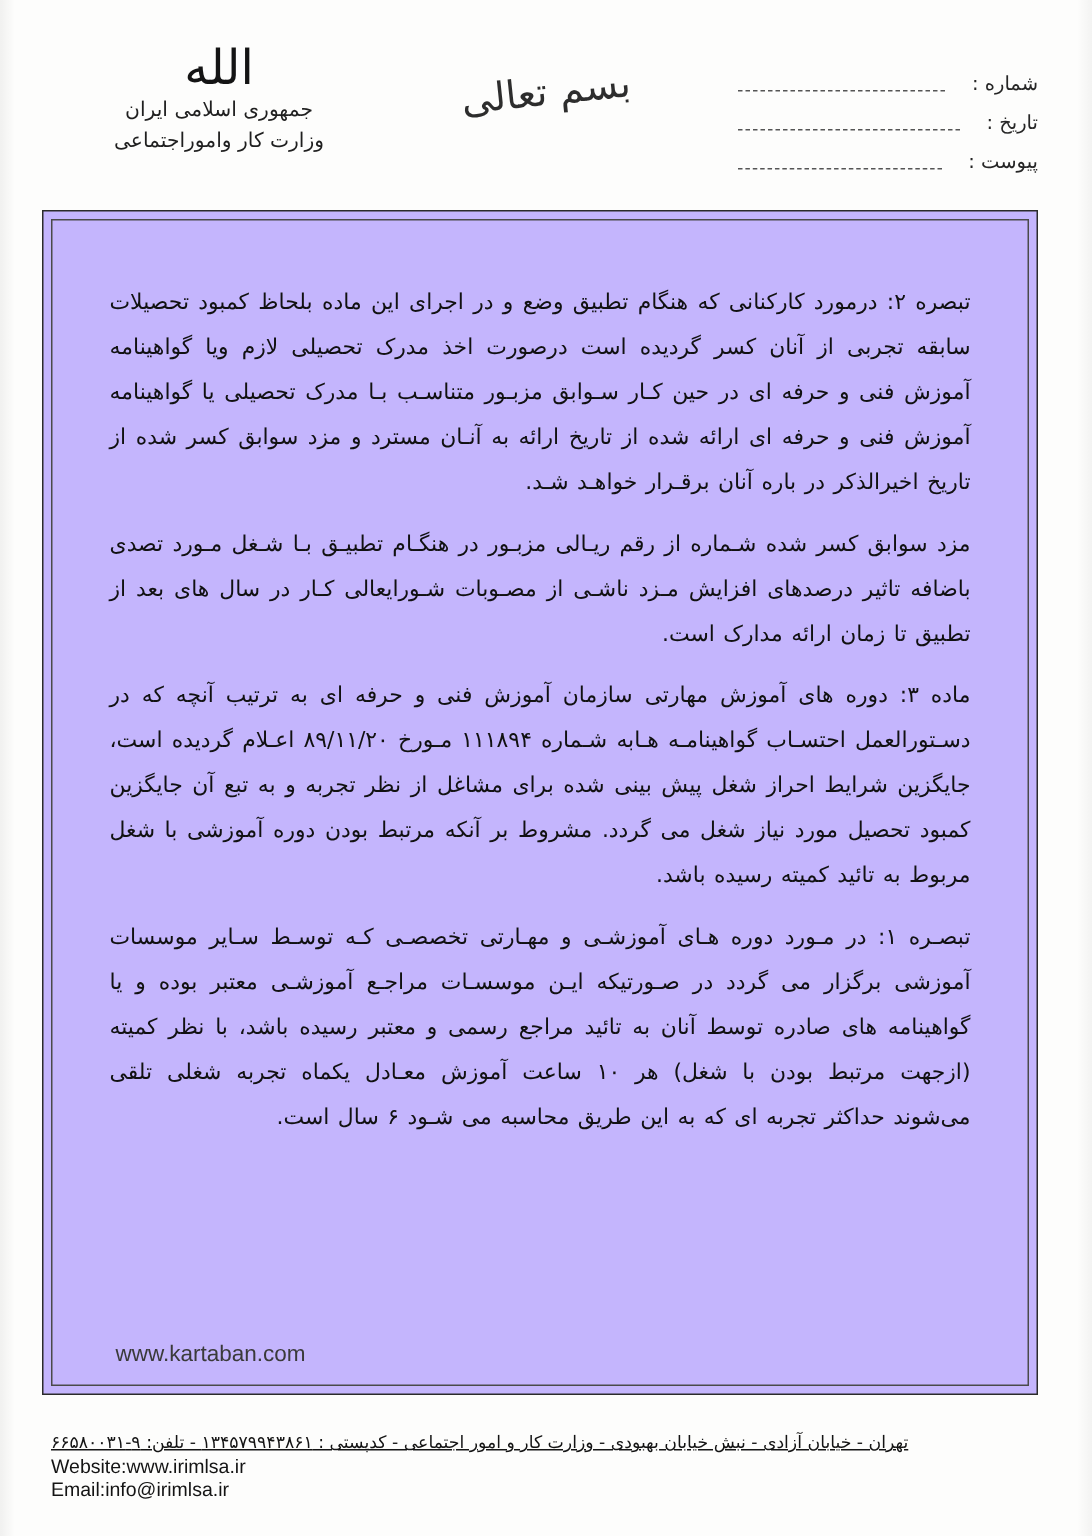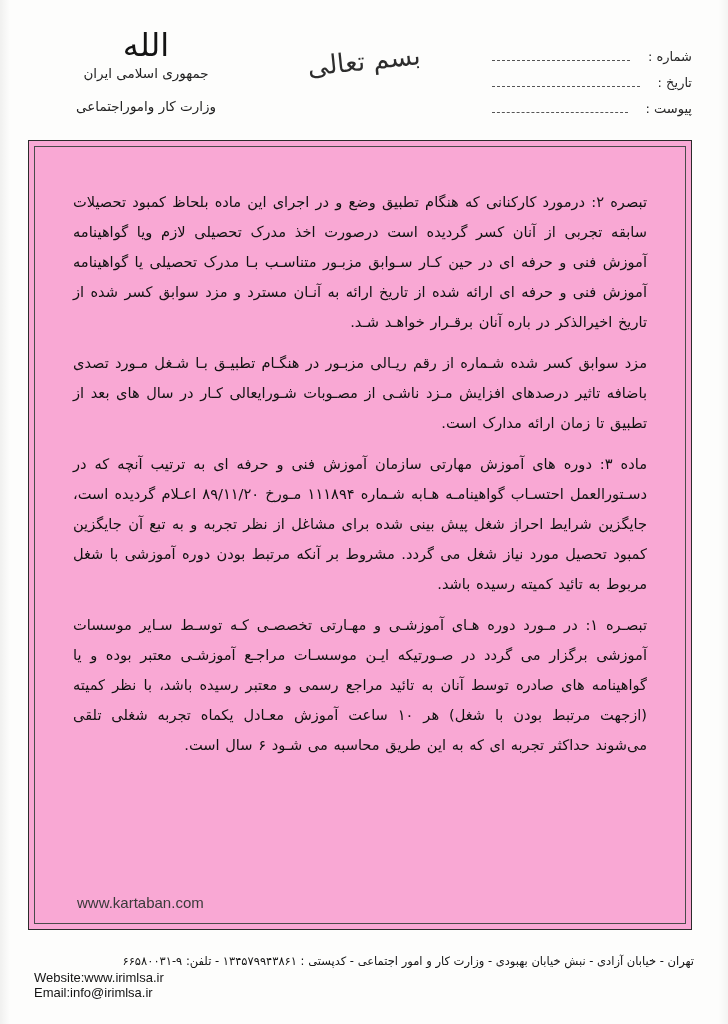--- a/index.html
+++ b/index.html
@@ -86,33 +86,33 @@
     line-height: 26px;
     color: #141414;
   }
   .org-line {
     font-size: 13.5px;
     color: #1f1f1f;
     margin-top: 7px;
     letter-spacing: 0.2px;
   }
   .org-line.second {
-    margin-top: 17px;
+    margin-top: 5px;
   }
 
   
   .frame {
     position: absolute;
     top: 140px;
     left: 28px;
     width: 664px;
     height: 790px;
     border: 1px solid #2b2b2b;
     box-sizing: border-box;
-    background: #f9a8d4;
+    background: #c4b5fd;
   }
   .frame-inner {
     position: absolute;
     inset: 5px;
     border: 1px solid #4a4a4a;
     box-sizing: border-box;
   }
 
   .content {
     position: absolute;
@@ -151,22 +151,23 @@
     left: 0;
     right: 0;
   }
   .footer-line {
     position: absolute;
     bottom: 34px;
     right: 34px;
     left: 34px;
     font-size: 11.5px;
     color: #141414;
-    text-align: right;
+    text-align: left;
     direction: rtl;
+    text-decoration: underline;
   }
   .footer-contact {
     position: absolute;
     bottom: 2px;
     left: 34px;
     direction: ltr;
     font-size: 13px;
     line-height: 15px;
     color: #141414;
     font-family: "Liberation Sans", sans-serif;

